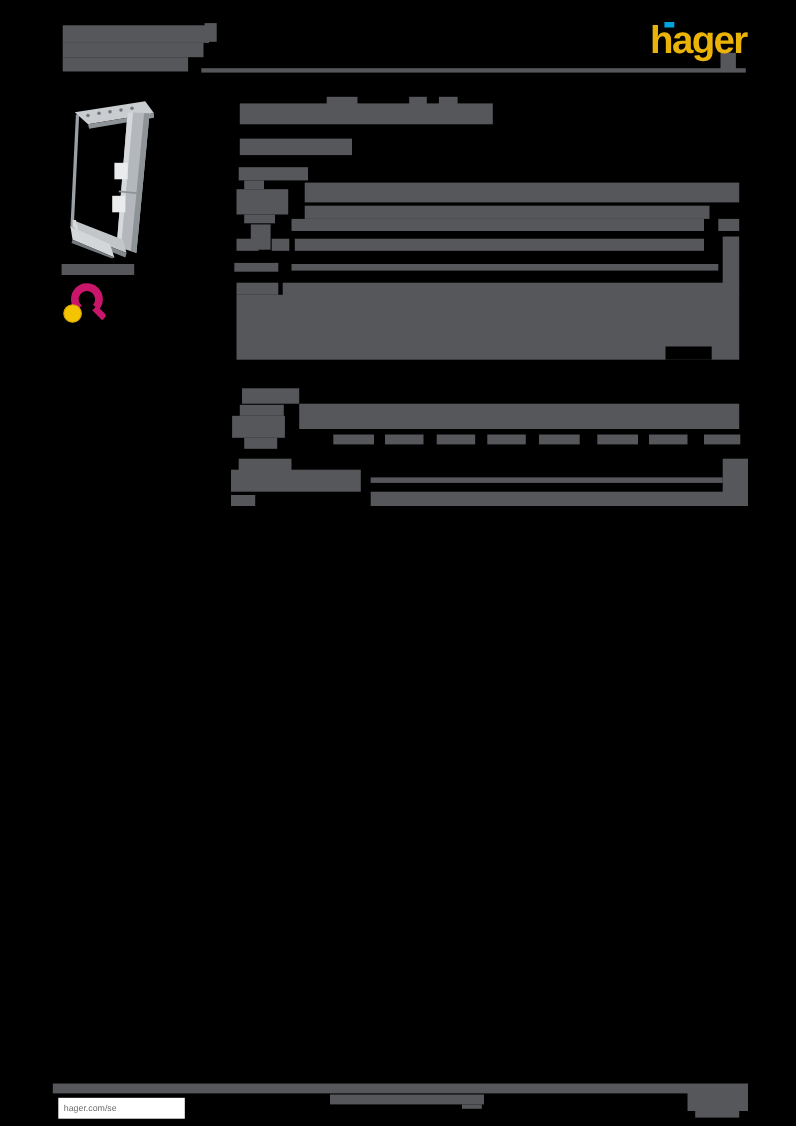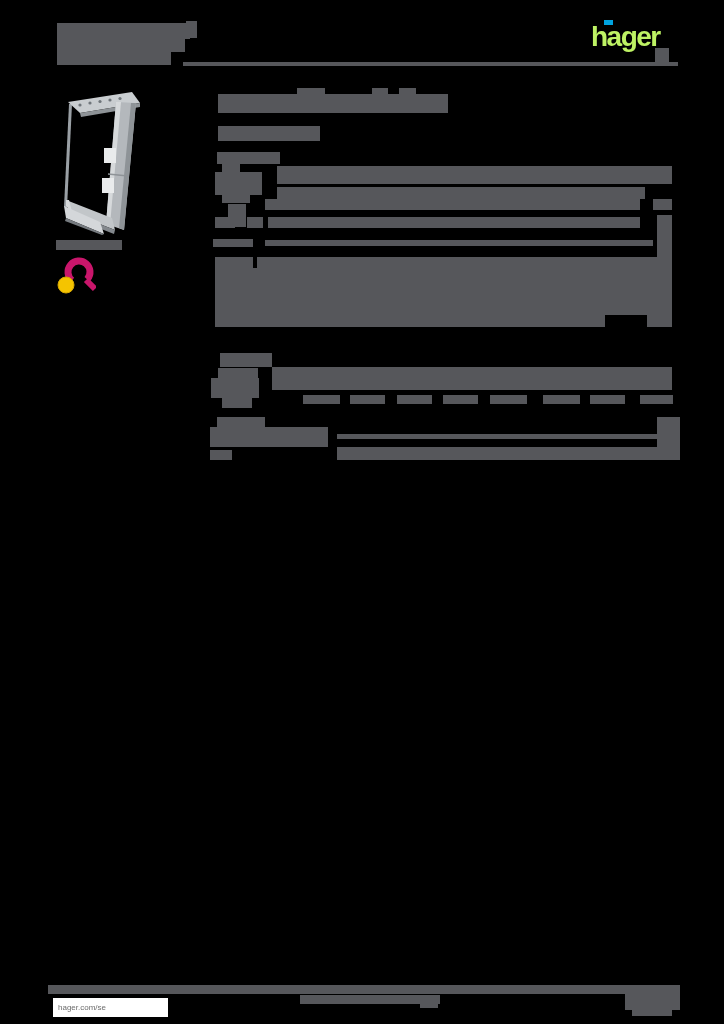--- a/index.html
+++ b/index.html
@@ -1,20 +1,20 @@
 <!DOCTYPE html>
 <html><head>
 <meta charset="utf-8">
 <style>
   html,body{margin:0;padding:0;background:#000;}
   #page{position:relative;width:724px;height:1024px;background:#000;overflow:hidden;
         font-family:"Liberation Sans",sans-serif;}
   .blk{position:absolute;background:#56575b;}
   .logo{position:absolute;left:591px;top:24px;width:86px;height:28px;
-        color:#bef264;font-weight:bold;font-size:28px;letter-spacing:-1.5px;line-height:26px;}
+        color:#eab308;font-weight:bold;font-size:35px;letter-spacing:-1.5px;line-height:26px;}
   .logo-tick{position:absolute;left:604px;top:20px;width:9px;height:5px;background:#00a3e0;}
   .footer-box{position:absolute;left:53px;top:998px;width:115px;height:19px;background:#ffffff;
         color:#6d6d6d;font-size:8px;line-height:19px;padding-left:5px;box-sizing:border-box;}
   .imgwrap{position:absolute;left:58px;top:88px;width:114px;height:147px;}
   .qlogo{position:absolute;left:56px;top:254px;width:40px;height:42px;}
 </style>
 </head>
 <body>
 
 <div id="page">

